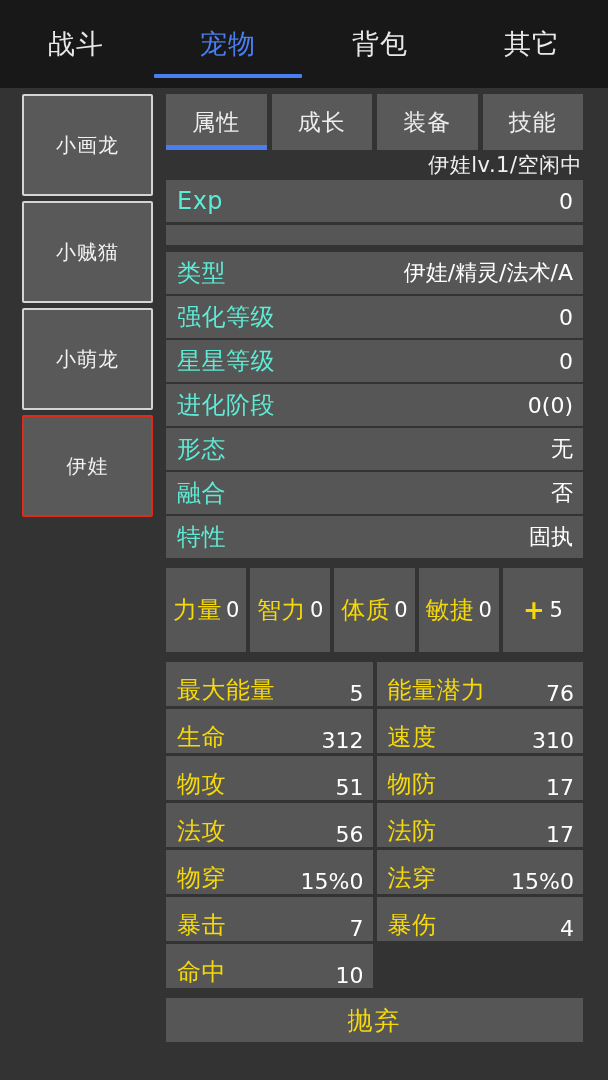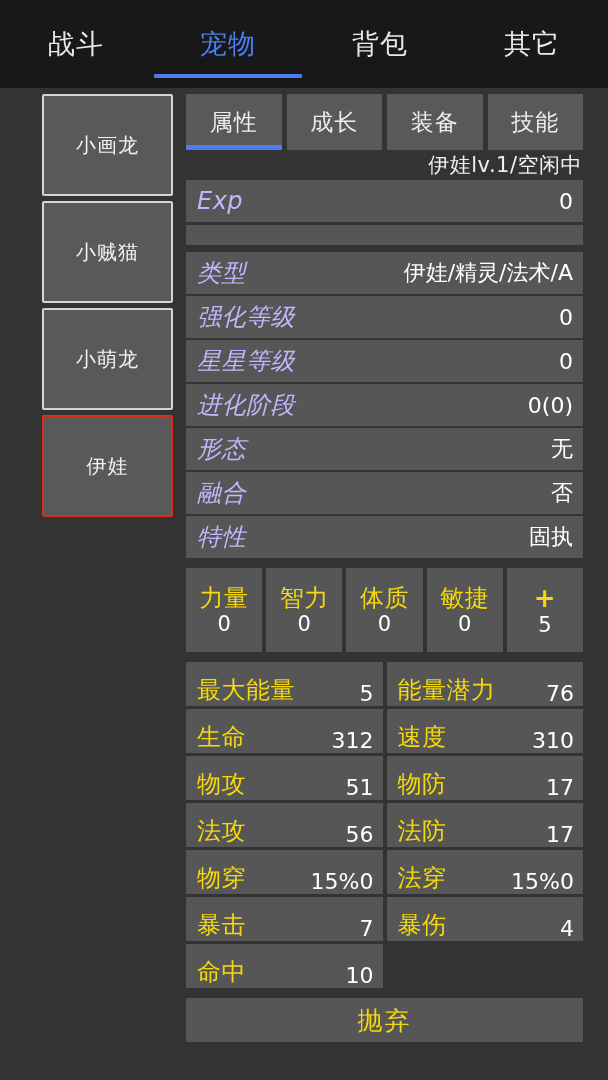--- a/index.html
+++ b/index.html
@@ -66,21 +66,20 @@
   
   .sidebar {
     width: 158px;
     flex: 0 0 158px;
     padding: 6px 5px 0 22px;
     background: #333333;
     display: flex;
     flex-direction: column;
     gap: 5px;
     overflow: hidden;
-    margin-left: 20px;
   }
   .pet-card {
     height: 102px;
     flex: 0 0 102px;
     background: #595959;
     border: 2px solid #d4d4d4;
     border-radius: 2px;
     display: flex;
     align-items: center;
     justify-content: center;
@@ -151,25 +150,24 @@
     height: 42px;
     flex: 0 0 42px;
     background: #565656;
     display: flex;
     align-items: center;
     justify-content: space-between;
     padding: 0 10px 0 11px;
     cursor: pointer;
   }
   .row .k {
-    color: #c4b5fd;
+    color: #5eead4;
     font-size: 24px;
     letter-spacing: 0.5px;
     white-space: nowrap;
-    font-style: italic;
   }
   .row .v {
     color: #ffffff;
     font-size: 22px;
     white-space: nowrap;
   }
 
   .expbar {
     height: 20px;
     flex: 0 0 20px;
@@ -191,21 +189,21 @@
   .attrstrip {
     display: flex;
     gap: 4px;
     height: 84px;
     flex: 0 0 84px;
   }
   .attrcell {
     flex: 1 1 0;
     background: #565656;
     display: flex;
-    flex-direction: column;
+    flex-direction: row;
     align-items: center;
     justify-content: center;
     gap: 4px;
     cursor: pointer;
     user-select: none;
   }
   .attrcell .an {
     color: #f5d90a;
     font-size: 24px;
     letter-spacing: 0.5px;

